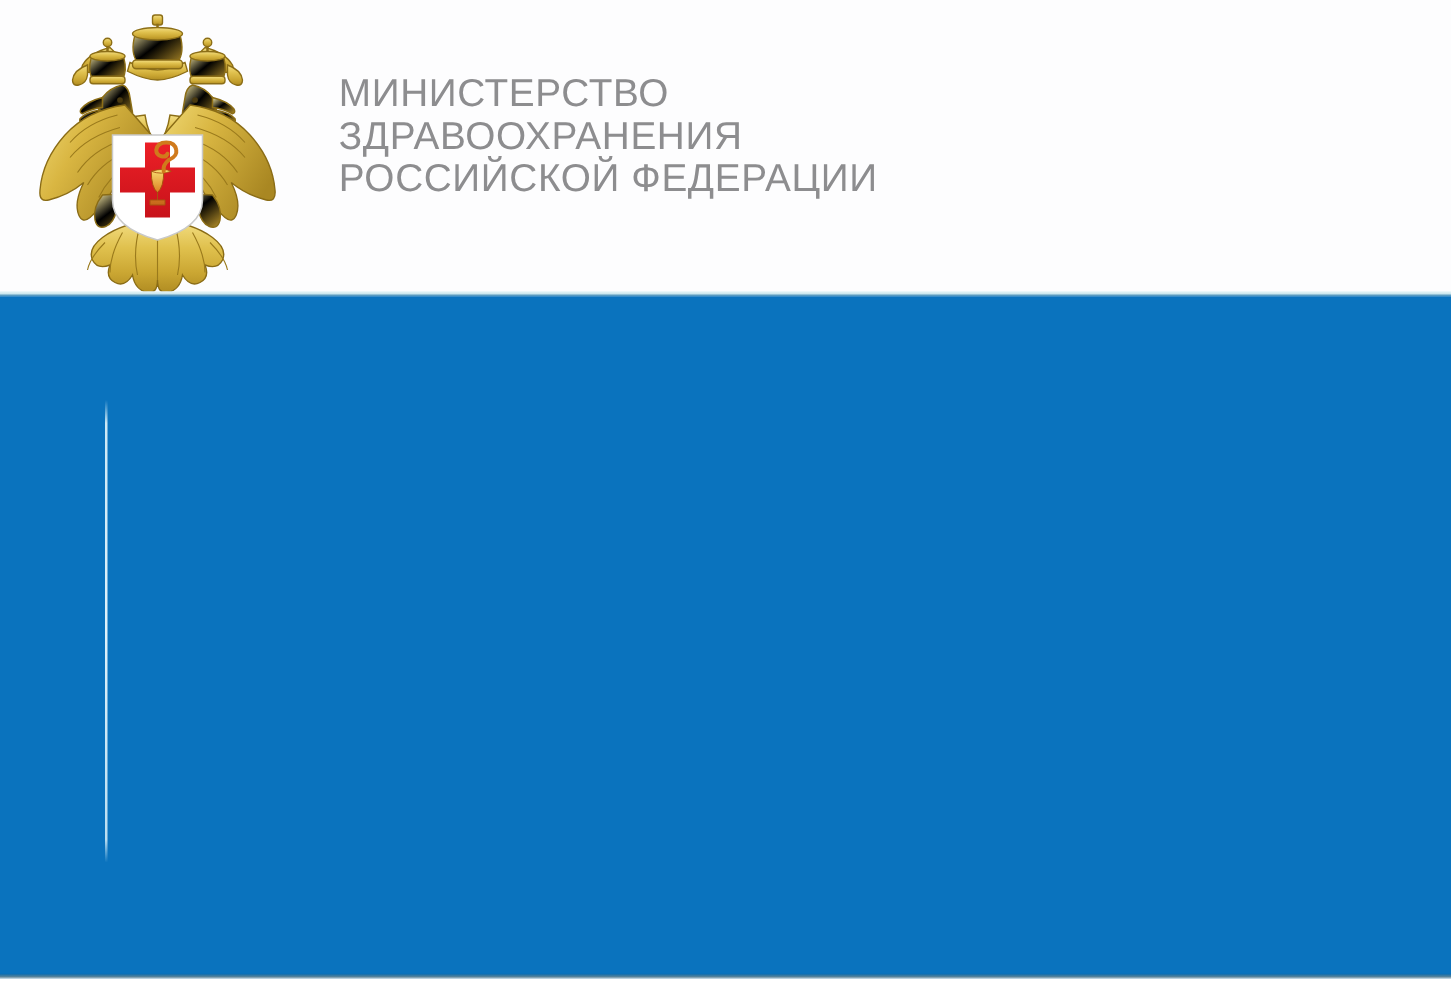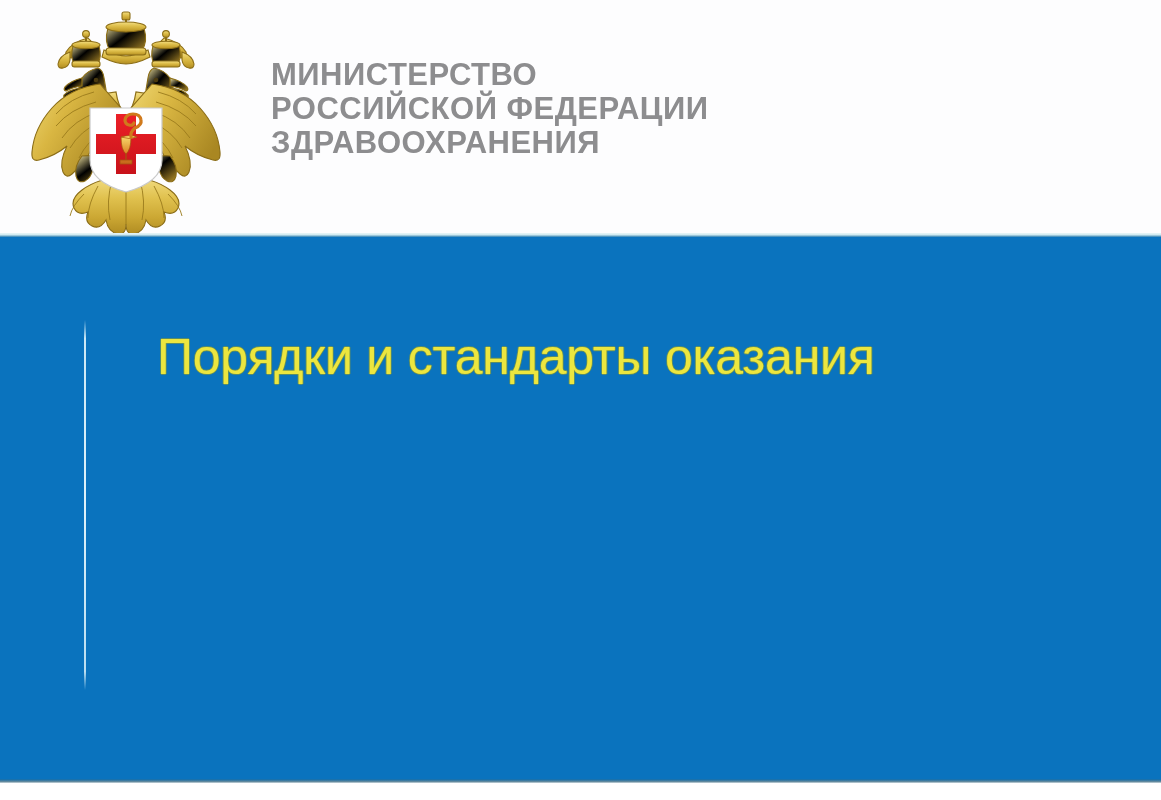--- a/index.html
+++ b/index.html
@@ -41,21 +41,21 @@
   }
   #emblem svg { display: block; width: 200px; height: 225px; }
 
   #ministry-text {
     position: absolute;
     left: 271px;
     top: 58px;
     width: 620px;
     color: #8d8d8f;
     font-family: "Liberation Sans", sans-serif;
-    font-weight: 700;
+    font-weight: 400;
     font-size: 31px;
     line-height: 34px;
     letter-spacing: 0.5px;
     white-space: nowrap;
   }
   #ministry-text .mline { display: block; }
   #ministry-text .mline.l1 { font-size: 31px; }
   #ministry-text .mline.l2 { font-size: 31px; }
   #ministry-text .mline.l3 { font-size: 31px; }
 
@@ -270,29 +270,28 @@
             <path d="M95 127 q10 -3 16 0 q-8 3 -16 0 z" fill="#F6D76A" stroke="#A8520F" stroke-width="0.7"></path>
             <path d="M109 118 q7 -3 6 -8 q-1 -6 -8 -6 q-7 0 -8 6 q0 4 4 5 q4 1 5 -2" fill="none" stroke="#D07A1C" stroke-width="3.2" stroke-linecap="round"></path>
             <path d="M109 118 q-5 4 -4 9" fill="none" stroke="#D07A1C" stroke-width="3.2" stroke-linecap="round"></path>
           </g>
         </g>
       </svg>
     </div>
 
     <div id="ministry-text">
       <span class="mline l1">МИНИСТЕРСТВО</span>
+      <span class="mline l2">ЗДРАВООХРАНЕНИЯ</span>
       <span class="mline l3">РОССИЙСКОЙ ФЕДЕРАЦИИ</span>
-      <span class="mline l2">ЗДРАВООХРАНЕНИЯ</span>
     </div>
   </div>
 
   <div id="blue-top-hairline"></div>
   <div id="blue-panel"></div>
   <div id="blue-bottom-hairline"></div>
   <div id="footer-band"></div>
 
   <div id="accent-rule"></div>
 
   <div id="slide-title">
-    <span class="tline">Порядки и стандарты оказания</span>
   </div>
 
 </div>
 
 </body></html>

